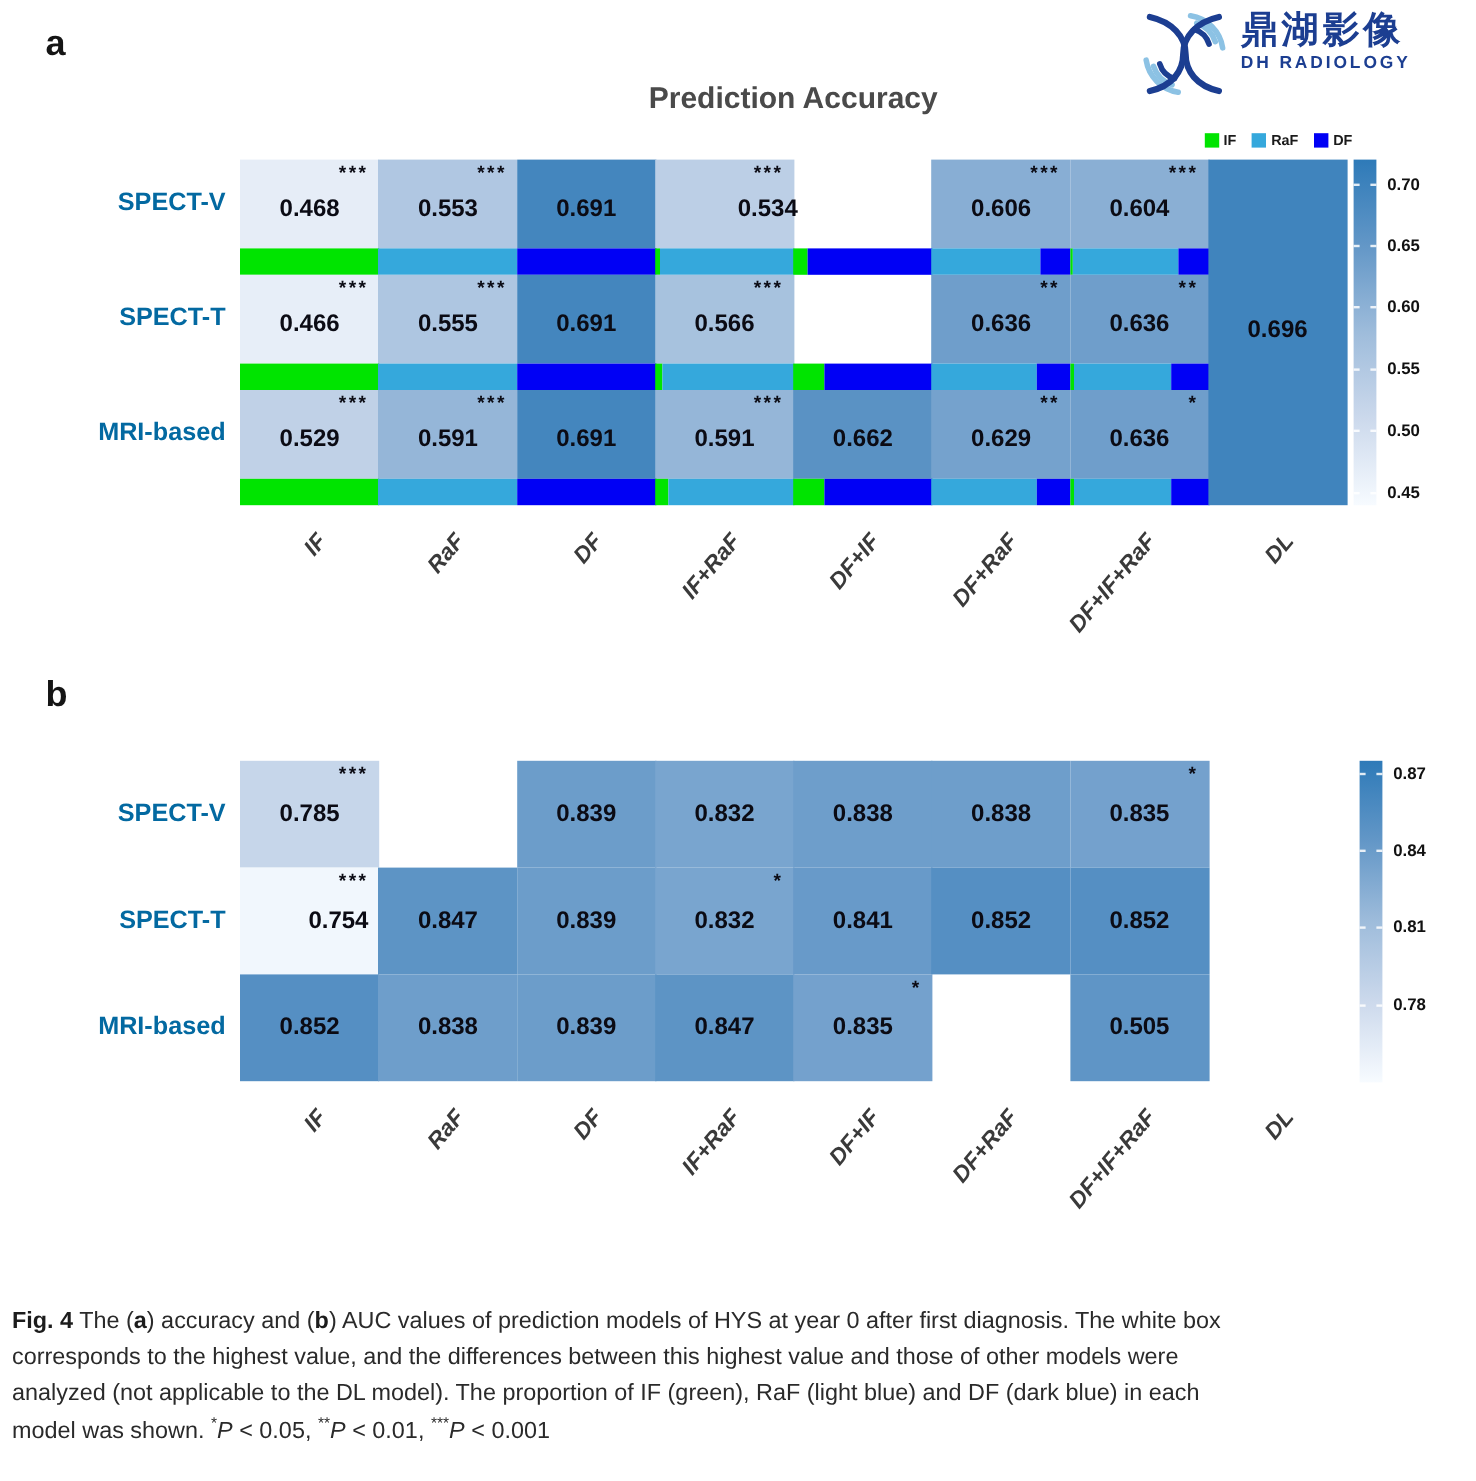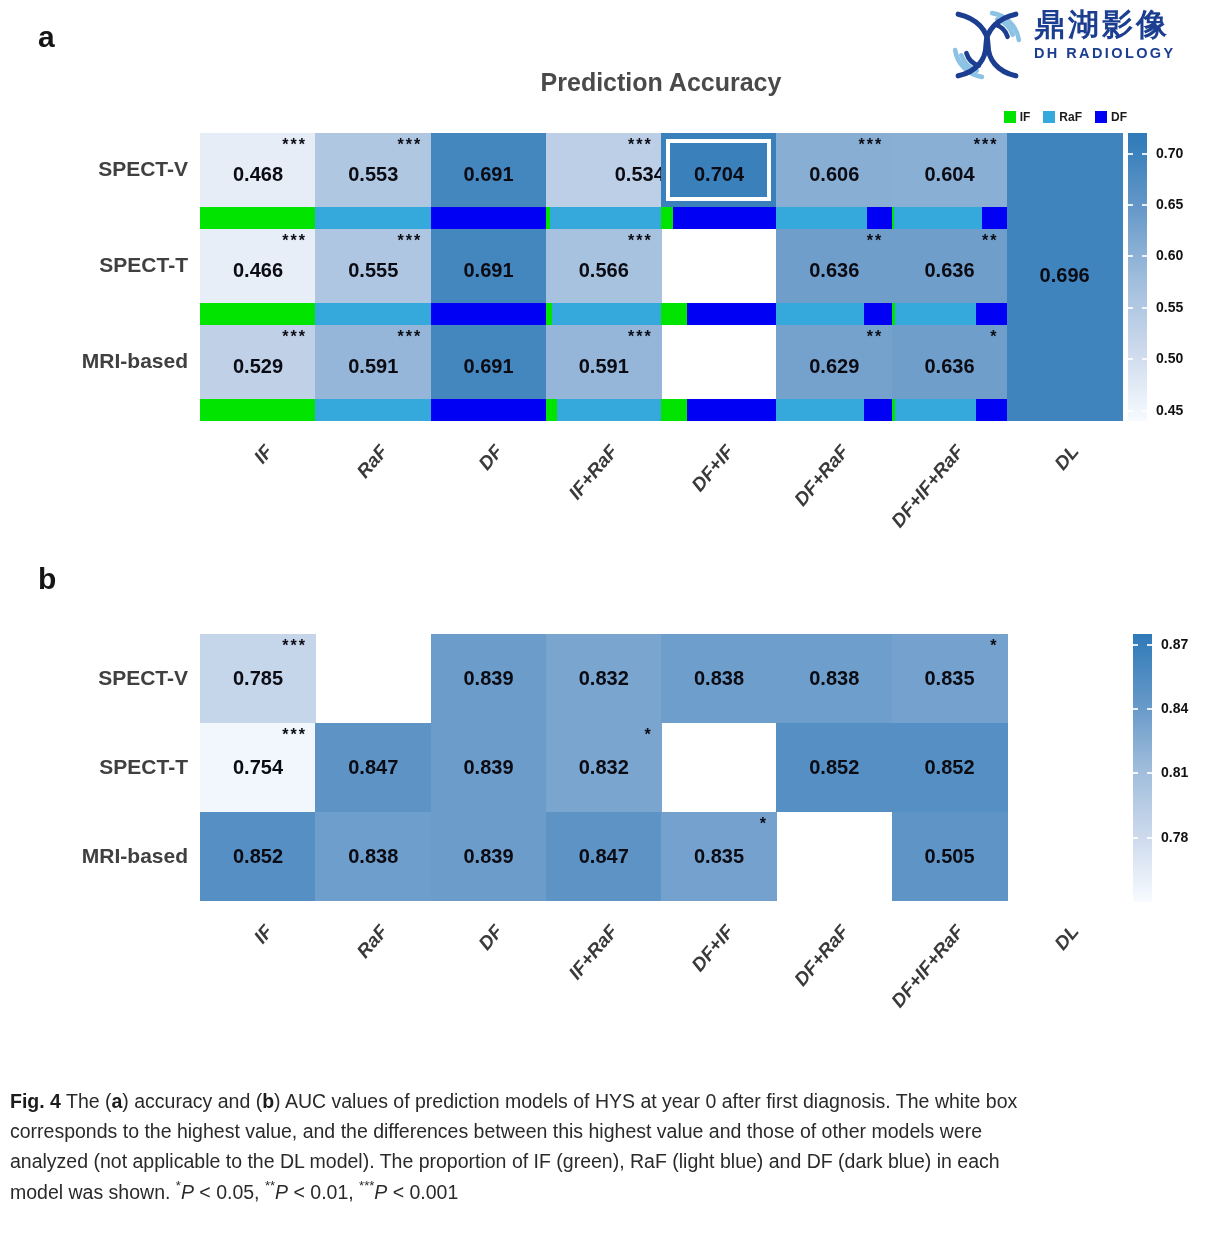--- a/index.html
+++ b/index.html
@@ -8,21 +8,21 @@
   .abs{position:absolute;}
   .panel-letter{font:bold 30px "Liberation Sans",sans-serif;color:#151515;}
   .ptitle{font:bold 25px "Liberation Sans",sans-serif;color:#4a4a4a;text-align:center;}
   .logo{display:flex;align-items:flex-start;gap:10px;}
   .logo-cn{font:bold 31px "Liberation Sans",sans-serif;color:#1c3e91;letter-spacing:3px;line-height:1.1;}
   .logo-en{font:bold 14.5px "Liberation Sans",sans-serif;color:#1c3e91;letter-spacing:2.4px;margin-top:3px;}
   .legend{display:flex;gap:13px;align-items:center;}
   .legend-item{display:flex;gap:4px;align-items:center;}
   .legend-swatch{width:12px;height:12px;display:inline-block;}
   .legend-label{font:bold 12px "Liberation Sans",sans-serif;color:#1a1a1a;}
-  .rowlabel{font:bold 21px "Liberation Sans",sans-serif;color:#404040;text-align:right;}
+  .rowlabel{font:bold 21px "Liberation Sans",sans-serif;color:#0369a1;text-align:right;}
   .xlabel{font:italic bold 19px "Liberation Sans",sans-serif;color:#3a3a3a;text-align:right;
           white-space:nowrap;transform:rotate(-50deg);transform-origin:100% 50%;}
   .cellval{font:bold 20px "Liberation Sans",sans-serif;color:#0b0b14;text-align:center;width:100%;}
   .sig{font:bold 16px "Liberation Sans",sans-serif;color:#0b0b14;letter-spacing:2px;}
   .cblabel{font:bold 14px "Liberation Sans",sans-serif;color:#111;}
   .caption{font:19.5px/1.55 "Liberation Sans",sans-serif;color:#2a2a2a;}
   .caption b{font-weight:bold;color:#1c1c1c;}
   .caption i{font-style:italic;}
   .caption sup{font-size:13px;position:relative;top:-1px;}
 </style>
@@ -81,23 +81,20 @@
         <div class="abs cellval" style="left: 0px; top: 29.92px;">0.553</div>
         <div class="abs sig" style="top: 3px; right: 9px;">***</div>
       </div>
       <div class="abs" style="left: 430.5px; top: 133px; width: 116.05px; height: 74px; background: rgb(68, 134, 190);">
         <div class="abs cellval" style="left: 0px; top: 29.92px;">0.691</div>
       </div>
       <div class="abs" style="left: 545.75px; top: 133px; width: 116.05px; height: 74px; background: rgb(188, 207, 230);">
         <div class="abs cellval" style="left: 0px; top: 29.92px; padding-left: 36px;">0.534</div>
         <div class="abs sig" style="top: 3px; right: 9px;">***</div>
       </div>
-      <div class="abs" style="left: 661px; top: 133px; width: 116.05px; height: 74px; background: rgb(58, 129, 187);">
-        <div class="abs cellval" style="left: 0px; top: 29.92px;">0.704</div>
-      </div>
       <div class="abs" style="left: 776.25px; top: 133px; width: 116.05px; height: 74px; background: rgb(136, 174, 212);">
         <div class="abs cellval" style="left: 0px; top: 29.92px;">0.606</div>
         <div class="abs sig" style="top: 3px; right: 9px;">***</div>
       </div>
       <div class="abs" style="left: 891.5px; top: 133px; width: 116.05px; height: 74px; background: rgb(138, 175, 212);">
         <div class="abs cellval" style="left: 0px; top: 29.92px;">0.604</div>
         <div class="abs sig" style="top: 3px; right: 9px;">***</div>
       </div>
       <div class="abs" style="left: 200px; top: 207px; width: 116.05px; height: 22px; display: flex;">
         <span style="display: block; height: 100%; width: 100%; background: rgb(0, 228, 0);"></span>
@@ -181,20 +178,23 @@
       <div class="abs" style="left: 315.25px; top: 325px; width: 116.05px; height: 74px; background: rgb(149, 182, 216);">
         <div class="abs cellval" style="left: 0px; top: 29.92px;">0.591</div>
         <div class="abs sig" style="top: 3px; right: 9px;">***</div>
       </div>
       <div class="abs" style="left: 430.5px; top: 325px; width: 116.05px; height: 74px; background: rgb(68, 134, 190);">
         <div class="abs cellval" style="left: 0px; top: 29.92px;">0.691</div>
       </div>
       <div class="abs" style="left: 545.75px; top: 325px; width: 116.05px; height: 74px; background: rgb(149, 182, 216);">
         <div class="abs cellval" style="left: 0px; top: 29.92px;">0.591</div>
         <div class="abs sig" style="top: 3px; right: 9px;">***</div>
+      </div>
+      <div class="abs" style="left: 661px; top: 325px; width: 116.05px; height: 74px; background: rgb(90, 146, 196);">
+        <div class="abs cellval" style="left: 0px; top: 29.92px;">0.662</div>
       </div>
       <div class="abs" style="left: 776.25px; top: 325px; width: 116.05px; height: 74px; background: rgb(117, 162, 205);">
         <div class="abs cellval" style="left: 0px; top: 29.92px;">0.629</div>
         <div class="abs sig" style="top: 3px; right: 9px;">**</div>
       </div>
       <div class="abs" style="left: 891.5px; top: 325px; width: 116.05px; height: 74px; background: rgb(111, 158, 203);">
         <div class="abs cellval" style="left: 0px; top: 29.92px;">0.636</div>
         <div class="abs sig" style="top: 3px; right: 9px;">*</div>
       </div>
       <div class="abs" style="left: 200px; top: 399px; width: 116.05px; height: 22px; display: flex;">
@@ -277,32 +277,35 @@
         <div class="abs cellval" style="left: 0px; top: 33.28px;">0.838</div>
       </div>
       <div class="abs" style="left: 776.25px; top: 634px; width: 116.05px; height: 89px; background: rgb(110, 158, 203);">
         <div class="abs cellval" style="left: 0px; top: 33.28px;">0.838</div>
       </div>
       <div class="abs" style="left: 891.5px; top: 634px; width: 116.05px; height: 89px; background: rgb(116, 161, 205);">
         <div class="abs cellval" style="left: 0px; top: 33.28px;">0.835</div>
         <div class="abs sig" style="top: 3px; right: 9px;">*</div>
       </div>
       <div class="abs" style="left: 200px; top: 723px; width: 116.05px; height: 89px; background: rgb(241, 247, 253);">
-        <div class="abs cellval" style="left: 0px; top: 33.28px;">0.754</div>
+        <div class="abs cellval" style="left: 0px; top: 33.28px; padding-left: 24px;">0.754</div>
         <div class="abs sig" style="top: 3px; right: 9px;">***</div>
       </div>
       <div class="abs" style="left: 315.25px; top: 723px; width: 116.05px; height: 89px; background: rgb(93, 148, 197);">
         <div class="abs cellval" style="left: 0px; top: 33.28px;">0.847</div>
       </div>
       <div class="abs" style="left: 430.5px; top: 723px; width: 116.05px; height: 89px; background: rgb(108, 157, 202);">
         <div class="abs cellval" style="left: 0px; top: 33.28px;">0.839</div>
       </div>
       <div class="abs" style="left: 545.75px; top: 723px; width: 116.05px; height: 89px; background: rgb(121, 165, 207);">
         <div class="abs cellval" style="left: 0px; top: 33.28px;">0.832</div>
         <div class="abs sig" style="top: 3px; right: 9px;">*</div>
+      </div>
+      <div class="abs" style="left: 661px; top: 723px; width: 116.05px; height: 89px; background: rgb(104, 154, 201);">
+        <div class="abs cellval" style="left: 0px; top: 33.28px;">0.841</div>
       </div>
       <div class="abs" style="left: 776.25px; top: 723px; width: 116.05px; height: 89px; background: rgb(85, 143, 195);">
         <div class="abs cellval" style="left: 0px; top: 33.28px;">0.852</div>
       </div>
       <div class="abs" style="left: 891.5px; top: 723px; width: 116.05px; height: 89px; background: rgb(85, 143, 195);">
         <div class="abs cellval" style="left: 0px; top: 33.28px;">0.852</div>
       </div>
       <div class="abs" style="left: 200px; top: 812px; width: 116.05px; height: 89px; background: rgb(85, 143, 195);">
         <div class="abs cellval" style="left: 0px; top: 33.28px;">0.852</div>
       </div>

